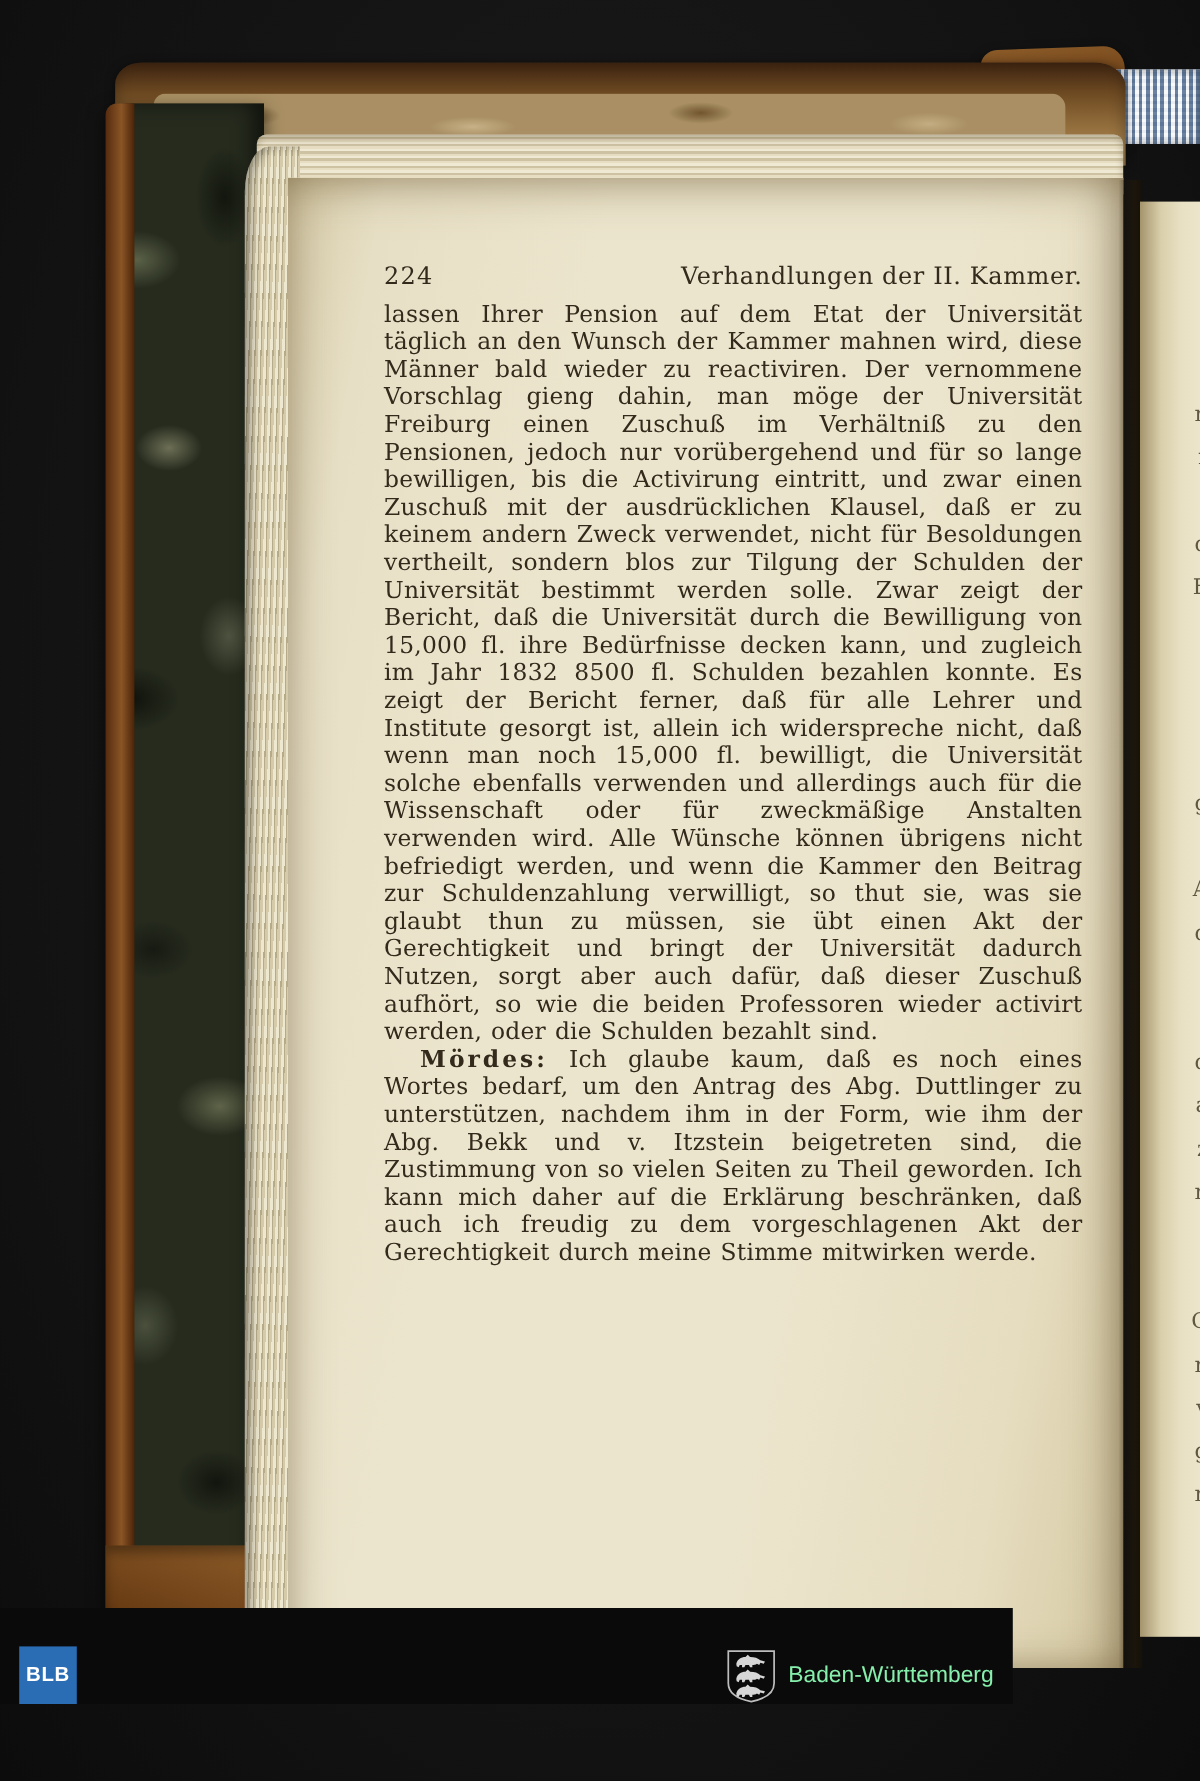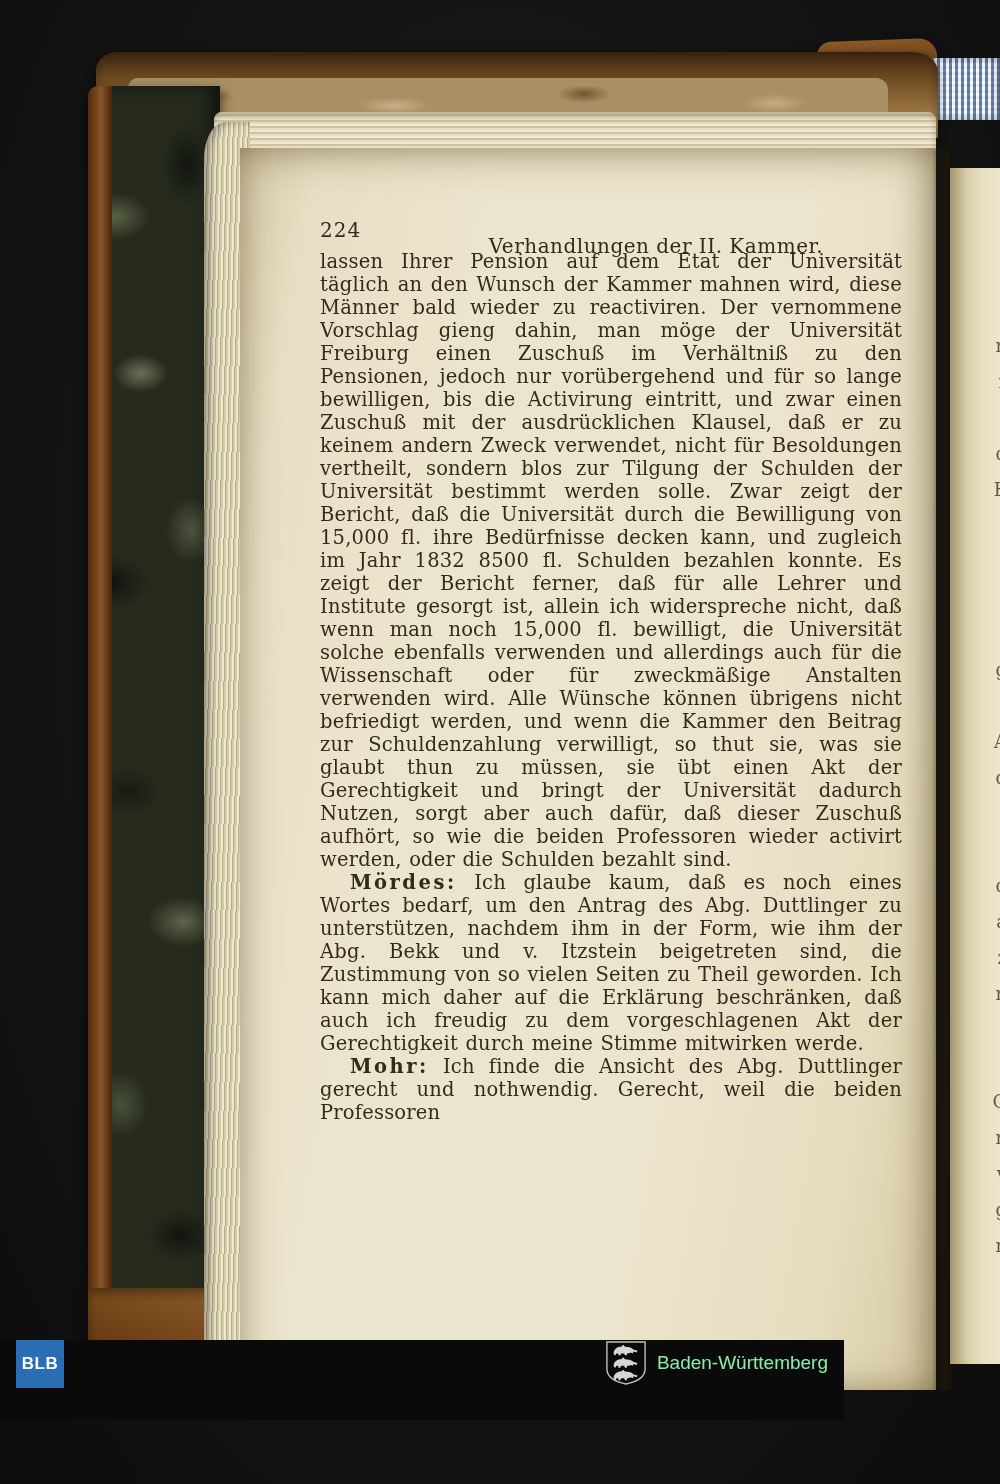--- a/index.html
+++ b/index.html
@@ -120,37 +120,37 @@
   
   .page-inner {
     position: absolute; left: 80px; top: 70px; width: 582px;
     color: #342a1c;
   }
   .page-header {
     position: relative; height: 32px; 
     font-size: 20px;
   }
   .page-number { position: absolute; left: 0; top: 0; letter-spacing: 1px; }
-  .running-title { position: absolute; left: 90px; right: 0; top: 16px; text-align: center; letter-spacing: .5px; }
+  .running-title { position: absolute; left: 90px; right: 0; top: 0; text-align: right; letter-spacing: .5px; }
   .body-text p {
     margin: 0;
     font-size: 19.5px;
     line-height: 23px;
     text-align: justify;
     letter-spacing: .2px;
     word-spacing: 1px;
   }
   .body-text p.indented { text-indent: 30px; }
   .speaker { font-weight: bold; letter-spacing: 2.5px; }
 
   
   .footer-bar {
     position: absolute; left: 0; top: 1340px; width: 844px; height: 80px;
     background: #0a0a0a;
-    display: flex; align-items: flex-start; justify-content: space-between;
+    display: flex; align-items: flex-end; justify-content: space-between;
     box-sizing: border-box; padding: 0 16px;
     font-family: "Liberation Sans", sans-serif;
   }
   .footer-left { display: flex; align-items: center; gap: 12px; }
   .blb-badge {
     width: 48px; height: 48px; background: #2a6db5; color: #ffffff;
     display: flex; align-items: center; justify-content: center;
     font-weight: bold; font-size: 17px; letter-spacing: .5px;
   }
   .library-name { color: #ffffff; font-weight: bold; font-size: 15px; line-height: 1.3; letter-spacing: .4px; }
@@ -175,21 +175,20 @@
 
   <div class="page">
     <div class="page-inner">
       <div class="page-header">
         <span class="page-number">224</span>
         <span class="running-title">Verhandlungen der II. Kammer.</span>
       </div>
       <div class="body-text">
         <p><span>lassen Ihrer Pension auf dem Etat der Universität täglich an den Wunsch der Kammer mahnen wird, diese Männer bald wieder zu reactiviren. Der vernommene Vorschlag gieng dahin, man möge der Universität Freiburg einen Zuschuß im Verhältniß zu den Pensionen, jedoch nur vorübergehend und für so lange bewilligen, bis die Activirung eintritt, und zwar einen Zuschuß mit der ausdrücklichen Klausel, daß er zu keinem andern Zweck verwendet, nicht für Besoldungen vertheilt, sondern blos zur Tilgung der Schulden der Universität bestimmt werden solle. Zwar zeigt der Bericht, daß die Universität durch die Bewilligung von 15,000 fl. ihre Bedürfnisse decken kann, und zugleich im Jahr 1832 8500 fl. Schulden bezahlen konnte. Es zeigt der Bericht ferner, daß für alle Lehrer und Institute gesorgt ist, allein ich widerspreche nicht, daß wenn man noch 15,000 fl. bewilligt, die Universität solche ebenfalls verwenden und allerdings auch für die Wissenschaft oder für zweckmäßige Anstalten verwenden wird. Alle Wünsche können übrigens nicht befriedigt werden, und wenn die Kammer den Beitrag zur Schuldenzahlung verwilligt, so thut sie, was sie glaubt thun zu müssen, sie übt einen Akt der Gerechtigkeit und bringt der Universität dadurch Nutzen, sorgt aber auch dafür, daß dieser Zuschuß aufhört, so wie die beiden Professoren wieder activirt werden, oder die Schulden bezahlt sind.</span></p>
         <p class="indented"><span class="speaker">Mördes:</span> <span>Ich glaube kaum, daß es noch eines Wortes bedarf, um den Antrag des Abg. Duttlinger zu unterstützen, nachdem ihm in der Form, wie ihm der Abg. Bekk und v. Itzstein beigetreten sind, die Zustimmung von so vielen Seiten zu Theil geworden. Ich kann mich daher auf die Erklärung beschränken, daß auch ich freudig zu dem vorgeschlagenen Akt der Gerechtigkeit durch meine Stimme mitwirken werde.</span></p>
-        <p class="indented"><span class="speaker">Mohr:</span> <span>Ich finde die Ansicht des Abg. Duttlinger gerecht und nothwendig. Gerecht, weil die beiden Professoren</span></p>
       </div>
     </div>
   </div>
 
   <div class="gutter-shadow"></div>
   <div class="facing-page">
     <div class="facing-fragments">n
 r
 
 d

